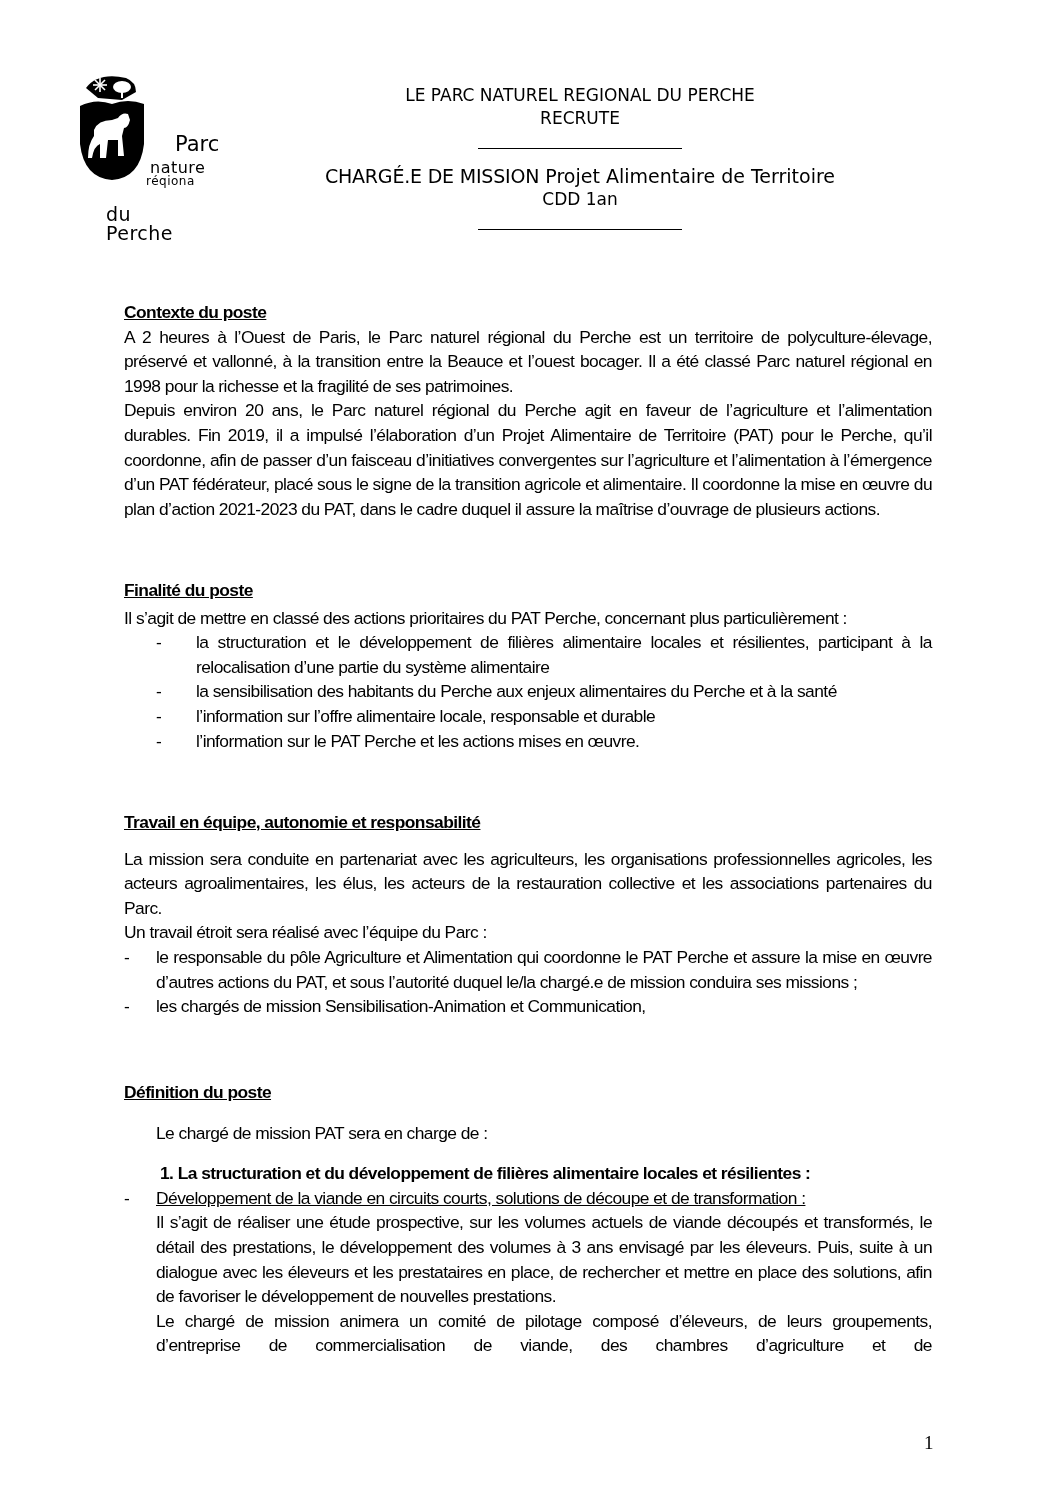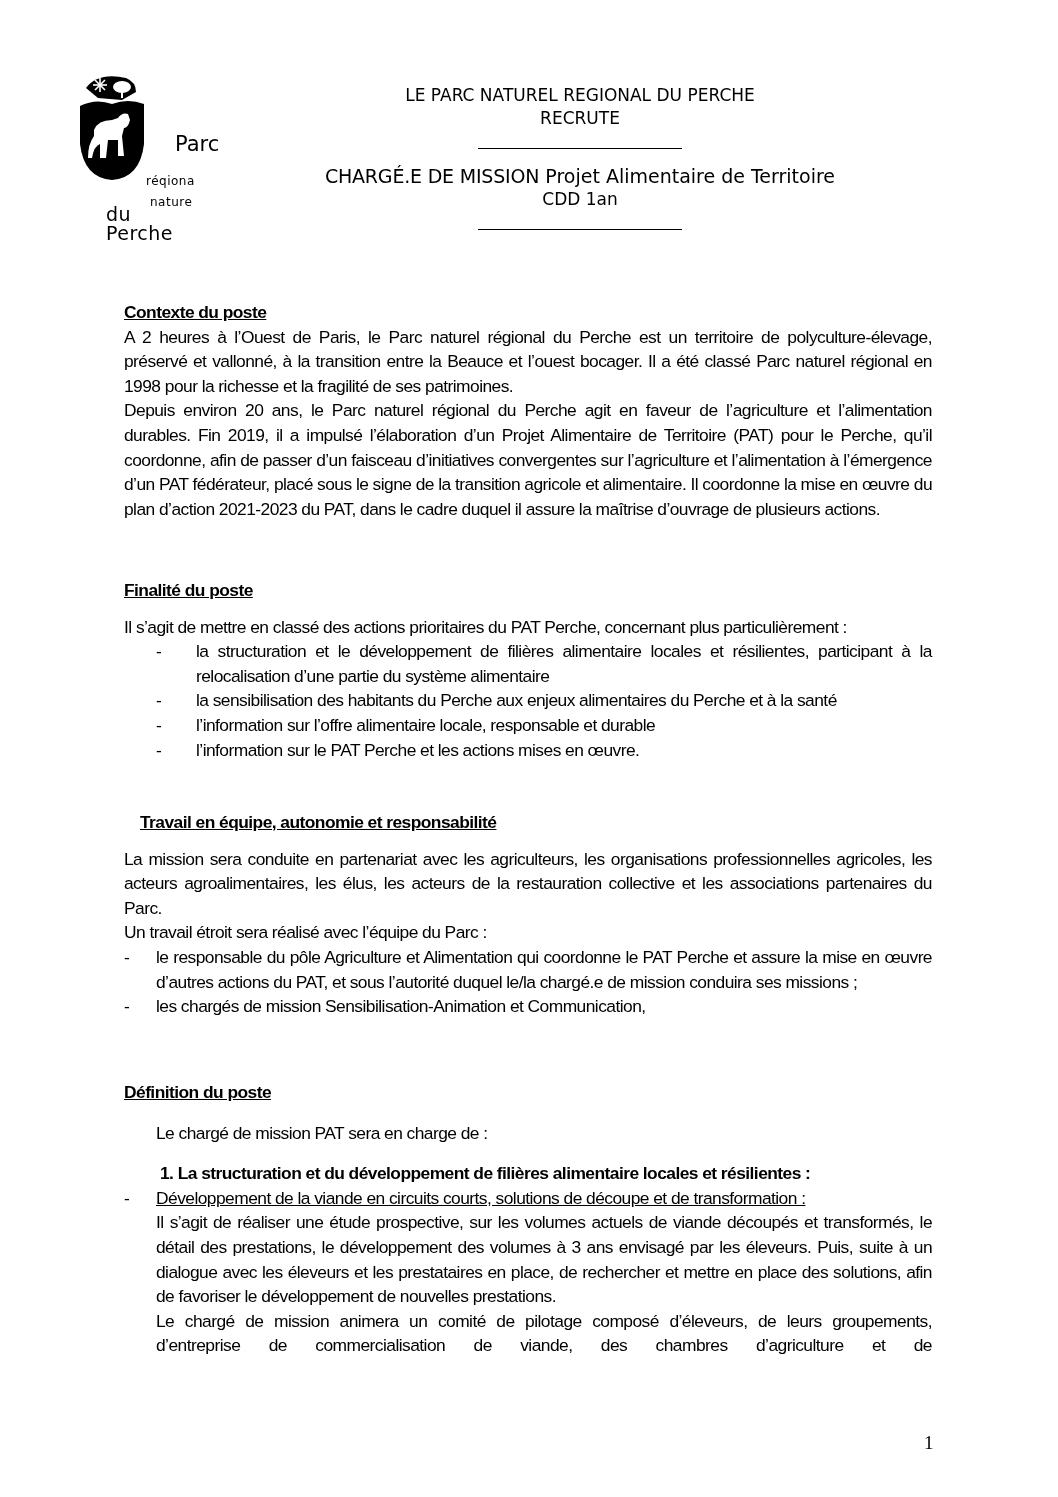--- a/index.html
+++ b/index.html
@@ -3,21 +3,21 @@
   <meta charset="utf-8">
   <style>
     html, body { margin: 0; padding: 0; background: #ffffff; }
     body { width: 1058px; height: 1497px; position: relative; overflow: hidden; color: #000; font-family: "Liberation Sans", sans-serif; }
     .page { position: absolute; left: 0; top: 0; width: 1058px; height: 1497px; background: #fff; }
 
     .logo { position: absolute; left: 78px; top: 74px; width: 115px; height: 140px; }
     .logo svg { position: absolute; left: 0; top: 0; }
     .logo-text { position: absolute; font-family: "DejaVu Sans", sans-serif; color: #000; line-height: 1; }
     .logo-parc { left: 70px; top: 60px; font-size: 21px; margin-left: 27px; }
-    .logo-nature { left: 72px; top: 86px; font-size: 12px; letter-spacing: 0.5px; margin-top: 36px; }
+    .logo-nature { left: 72px; top: 86px; font-size: 16px; letter-spacing: 0.5px; }
     .logo-regiona { left: 68px; top: 101px; font-size: 12px; letter-spacing: 0.5px; }
     .logo-duperche { left: 28px; top: 131px; font-size: 19px; letter-spacing: 0.5px; }
 
     .header { position: absolute; left: 300px; top: 84px; width: 560px; text-align: center; font-family: "DejaVu Sans", sans-serif; }
     .h-line { font-size: 17px; line-height: 23px; white-space: nowrap; }
     .h-rule { width: 204px; height: 1px; background: #000; margin: 0 auto; }
     .h-rule1 { margin-top: 18px; margin-bottom: 16px; }
     .h-rule2 { margin-top: 18px; }
     .h-l3 { font-size: 19px; }
     .h-strong { font-weight: normal; letter-spacing: -0.2px; }
@@ -75,30 +75,30 @@
     <div class="h-rule h-rule2"></div>
   </div>
 
   <div class="body-text" style="top: 300px;">
     <p class="section-title">Contexte du poste</p>
     <p class="justify">A 2 heures à l’Ouest de Paris, le Parc naturel régional du Perche est un territoire de polyculture-élevage, préservé et vallonné, à la transition entre la Beauce et l’ouest bocager. Il a été classé Parc naturel régional en 1998 pour la richesse et la fragilité de ses patrimoines.</p>
     <p class="justify">Depuis environ 20 ans, le Parc naturel régional du Perche agit en faveur de l’agriculture et l’alimentation durables. Fin 2019, il a impulsé l’élaboration d’un Projet Alimentaire de Territoire (PAT) pour le Perche, qu’il coordonne, afin de passer d’un faisceau d’initiatives convergentes sur l’agriculture et l’alimentation à l’émergence d’un PAT fédérateur, placé sous le signe de la transition agricole et alimentaire. Il coordonne la mise en œuvre du plan d’action 2021-2023 du PAT, dans le cadre duquel il assure la maîtrise d’ouvrage de plusieurs actions.</p>
   </div>
 
   <div class="body-text" style="top: 578px;">
-    <p class="section-title" style="margin-bottom: 12px;">Finalité du poste</p>
+    <p class="section-title" style="margin-bottom: 3px;">Finalité du poste</p>
     <p class="justify">Il s’agit de mettre en classé des actions prioritaires du PAT Perche, concernant plus particulièrement :</p>
     <div class="bullet indent justify"><span class="dash">-</span><span>la structuration et le développement de filières alimentaire locales et résilientes, participant à la relocalisation d’une partie du système alimentaire</span></div>
     <div class="bullet indent"><span class="dash">-</span><span>la sensibilisation des habitants du Perche aux enjeux alimentaires du Perche et à la santé</span></div>
     <div class="bullet indent"><span class="dash">-</span><span>l’information sur l’offre alimentaire locale, responsable et durable</span></div>
     <div class="bullet indent"><span class="dash">-</span><span>l’information sur le PAT Perche et les actions mises en œuvre.</span></div>
   </div>
 
   <div class="body-text" style="top: 810px;">
-    <p class="section-title" style="margin-bottom: 12px; margin-left: 16px;">Travail en équipe, autonomie et responsabilité</p>
+    <p class="section-title" style="margin-bottom: 12px;">Travail en équipe, autonomie et responsabilité</p>
     <p class="justify">La mission sera conduite en partenariat avec les agriculteurs, les organisations professionnelles agricoles, les acteurs agroalimentaires, les élus, les acteurs de la restauration collective et les associations partenaires du Parc.</p>
     <p>Un travail étroit sera réalisé avec l’équipe du Parc :</p>
     <div class="bullet justify"><span class="dash">-</span><span>le responsable du pôle Agriculture et Alimentation qui coordonne le PAT Perche et assure la mise en œuvre d’autres actions du PAT, et sous l’autorité duquel le/la chargé.e de mission conduira ses missions ;</span></div>
     <div class="bullet"><span class="dash">-</span><span>les chargés de mission Sensibilisation-Animation et Communication,</span></div>
   </div>
 
   <div class="body-text" style="top: 1080px;">
     <p class="section-title" style="margin-bottom: 16px;">Définition du poste</p>
     <p style="padding-left: 32px; margin-bottom: 16px;">Le chargé de mission PAT sera en charge de :</p>
     <p class="bold" style="padding-left: 36px;">1.   La structuration et du développement de filières alimentaire locales et résilientes :</p>

